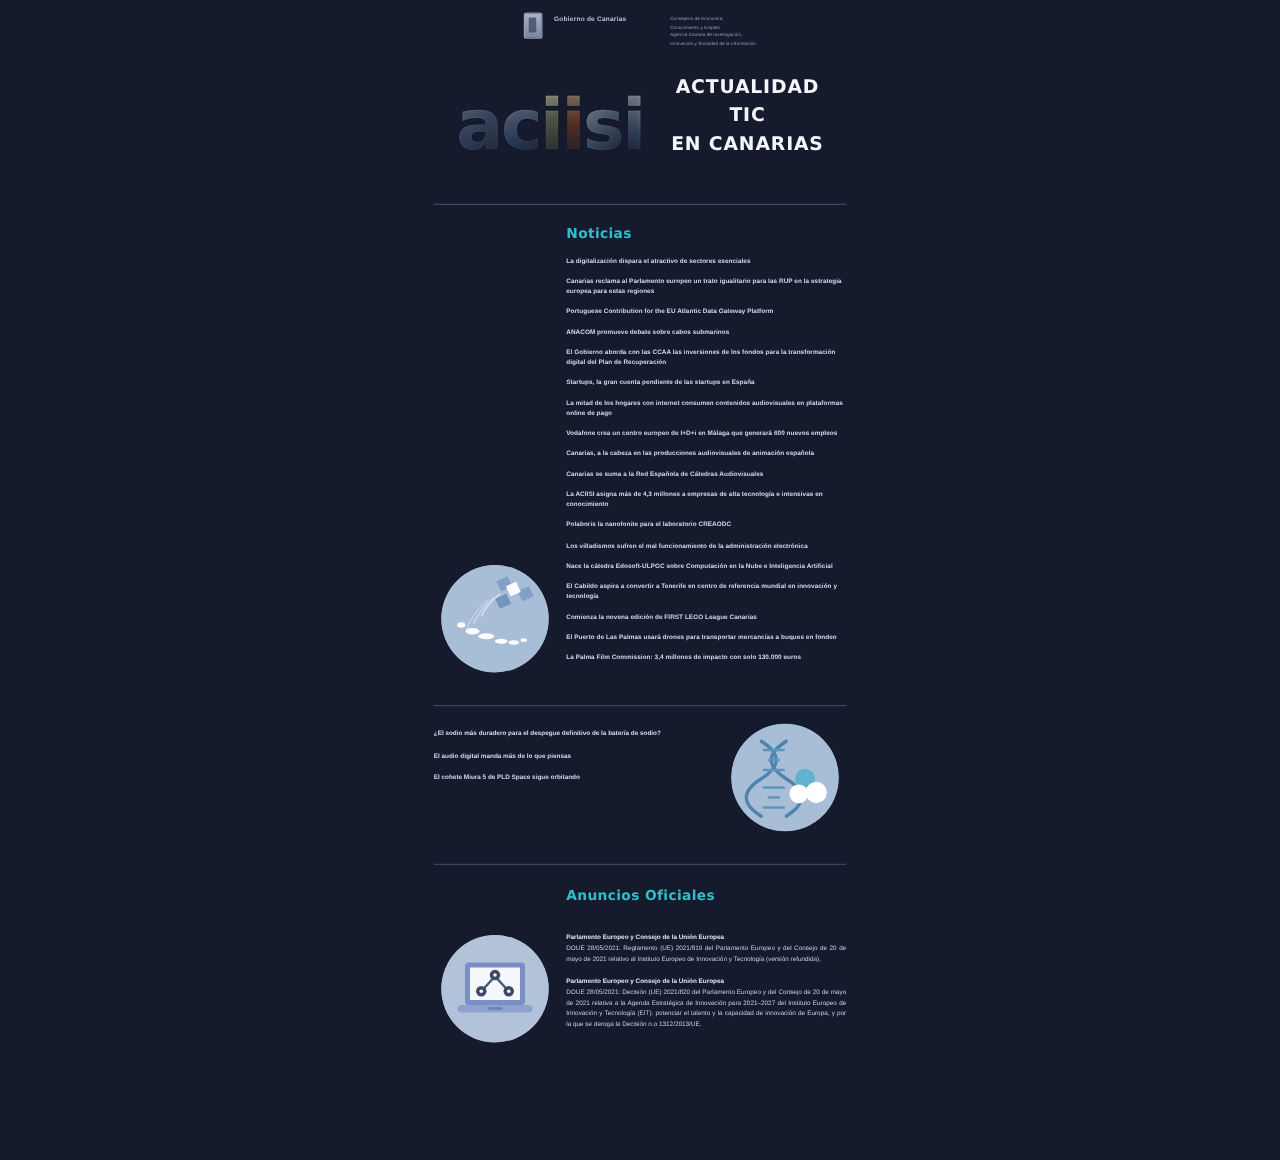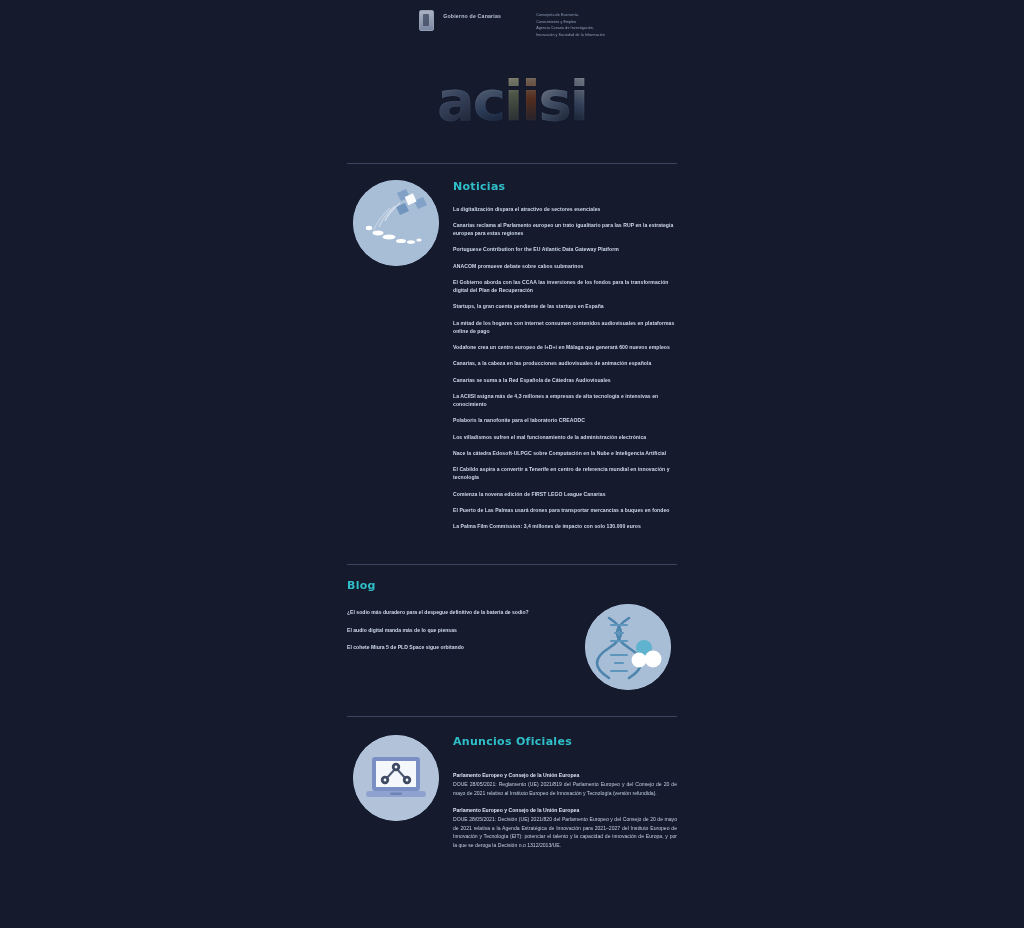--- a/index.html
+++ b/index.html
@@ -125,21 +125,21 @@
     margin: 0 auto;
   }
   .sec-head {
     color: #2fbfc9;
     font-family: "DejaVu Sans", sans-serif;
     font-weight: bold;
     font-size: 11px;
     letter-spacing: .3px;
   }
 
-  .row { display: flex; }
+  .row { display: flex; align-items: flex-end; }
   .row-rev { display: flex; }
 
   .circle-icon {
     width: 86px;
     height: 86px;
     border-radius: 50%;
     background: #a8bdd6;
     flex: 0 0 86px;
     position: relative;
     overflow: hidden;
@@ -201,20 +201,25 @@
     </div>
 
     <div class="brand">
       <div class="aciisi-logo">
         <span class="gl1">a</span>
         <span class="gl2">c</span>
         <span class="gl3">i</span>
         <span class="gl4">i</span>
         <span class="gl5">s</span>
         <span class="gl6">i</span>
+      </div>
+      <div class="brand-title">
+        <div>ACTUALIDAD</div>
+        <div>TIC</div>
+        <div>EN CANARIAS</div>
       </div>
     </div>
 
     <div style="height:30px"></div>
     <div class="rule"></div>
     <div style="height:16px"></div>
 
     <div class="section">
       <div class="row">
         <div style="flex:0 0 100px; padding-left:6px;">
@@ -263,21 +268,20 @@
           <div class="news-item">La Palma Film Commission: 3,4 millones de impacto con solo 130.000 euros</div>
         </div>
       </div>
     </div>
 
     <div style="height:26px"></div>
     <div class="rule"></div>
     <div style="height:14px"></div>
 
     <div class="section">
-      <div class="sec-head" style="margin-bottom:12px">Blog</div>
       <div class="row-rev">
         <div class="blog-list">
           <div class="blog-item" style="width:225px">¿El sodio más duradero para el despegue definitivo de la batería de sodio?</div>
           <div class="blog-item">El audio digital manda más de lo que piensas</div>
           <div class="blog-item">El cohete Miura 5 de PLD Space sigue orbitando</div>
         </div>
         <div style="flex:0 0 92px;">
           <div class="circle-icon">
             <svg viewBox="0 0 86 86" width="86" height="86">
               <circle cx="43" cy="43" r="43" fill="#a8bdd6"></circle>

